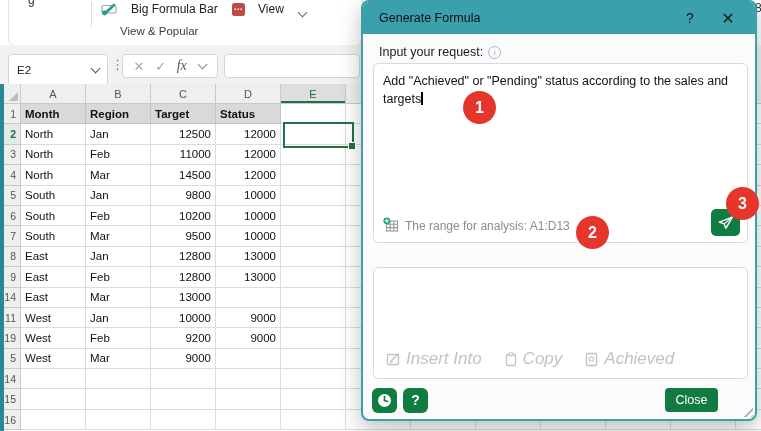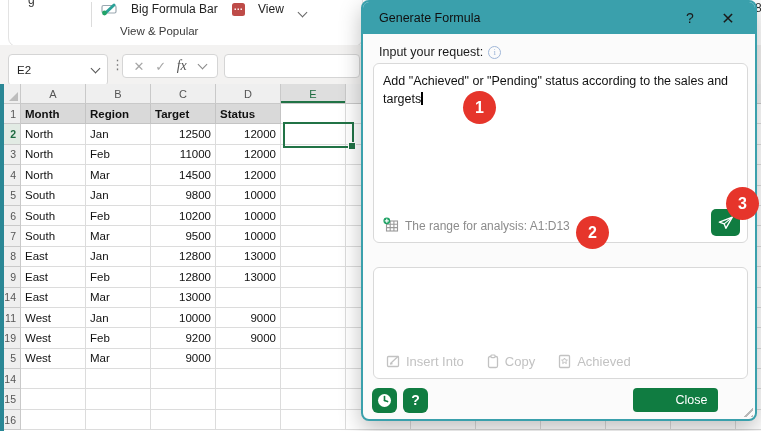--- a/index.html
+++ b/index.html
@@ -64,26 +64,26 @@
   .info-icon{width:13px;height:13px;border:1px solid #9FB6D8;border-radius:50%;color:#9FB6D8;font-size:9px;font-family:"Liberation Serif",serif;
       display:inline-flex;align-items:center;justify-content:center;box-sizing:border-box;}
   .inp-box{position:absolute;left:10px;top:61px;width:375px;height:180px;box-sizing:border-box;background:#fff;border:1px solid #D9D9D9;border-radius:6px;}
   .req-text{position:absolute;left:9px;top:8px;width:348px;font-size:12.5px;line-height:18px;color:#111;}
   .caret{display:inline-block;width:1.5px;height:13px;background:#000;vertical-align:-2px;}
   .range-row{position:absolute;left:9px;bottom:9px;display:flex;align-items:flex-end;gap:6px;font-size:12px;color:#8C8C8C;}
   .send-btn{position:absolute;right:7px;bottom:6px;width:29px;height:27px;background:#107C41;border-radius:5px;
       display:flex;align-items:center;justify-content:center;}
   .res-box{position:absolute;left:10px;top:265px;width:375px;height:112px;box-sizing:border-box;background:#fff;border:1px solid #D9D9D9;border-radius:6px;}
   .res-actions{position:absolute;left:12px;bottom:9px;display:flex;align-items:center;gap:22px;}
-  .res-action{display:flex;align-items:center;gap:5px;font-size:13px;color:#C2C2C2;}
+  .res-action{display:flex;align-items:center;gap:5px;font-size:17px;color:#C2C2C2;font-style:italic;}
   .dlg-footer{position:absolute;left:9px;right:9px;bottom:6px;height:26px;display:flex;align-items:center;gap:6px;}
   .sq-btn{width:25px;height:25px;background:#107C41;border-radius:6px;display:flex;align-items:center;justify-content:center;
       color:#fff;font-weight:bold;font-size:14px;}
   .close-btn{margin-left:auto;margin-right:28px;width:53px;height:24px;background:#107C41;border-radius:4px;color:#fff;
-      font-size:12.5px;display:flex;align-items:center;justify-content:center;padding-left:32px;}
+      font-size:12.5px;display:flex;align-items:center;justify-content:center;}
   .grip{position:absolute;right:2px;bottom:2px;width:13px;height:13px;
       background:repeating-linear-gradient(135deg,transparent 0 3px,#B9B9B9 3px 4.5px);
       clip-path:polygon(100% 0,100% 100%,0 100%);}
 
   
   .badge{width:33px;height:33px;border-radius:50%;background:#E6352B;color:#fff;font-size:16px;font-weight:bold;
       display:flex;align-items:center;justify-content:center;z-index:20;}
   .b1{left:463px;top:91px;}
   .b2{left:576px;top:216px;}
   .b3{left:726px;top:187px;}

